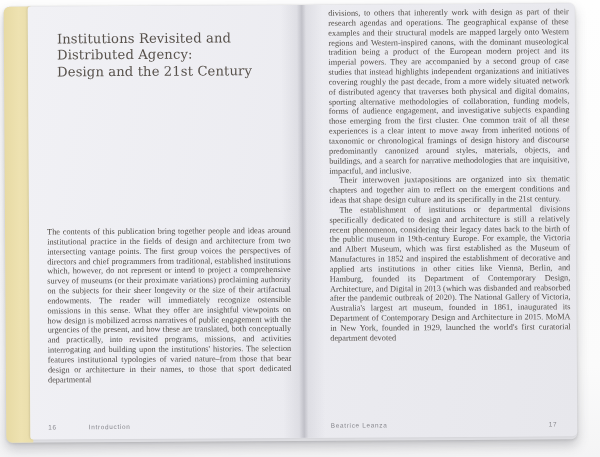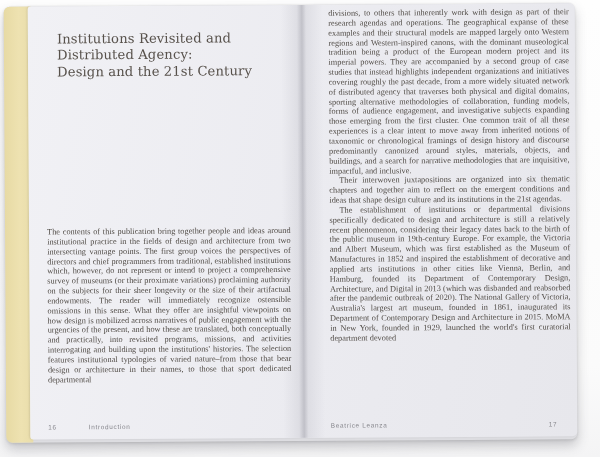--- a/index.html
+++ b/index.html
@@ -120,21 +120,21 @@
         <div class="body-text body-left">The contents of this publication bring together people and ideas around institutional practice in the fields of design and architecture from two intersecting vantage points. The first group voices the perspectives of directors and chief programmers from traditional, established institutions which, however, do not represent or intend to project a comprehensive survey of museums (or their proximate variations) proclaiming authority on the subjects for their sheer longevity or the size of their artifactual endowments. The reader will immediately recognize ostensible omissions in this sense. What they offer are insightful viewpoints on how design is mobilized across narratives of public engagement with the urgencies of the present, and how these are translated, both conceptually and practically, into revisited programs, missions, and activities interrogating and building upon the institutions' histories. The selection features institutional typologies of varied nature–from those that bear design or architecture in their names, to those that sport dedicated departmental</div>
         <div class="page-footer footer-left">
           <span>16</span>
           <span>Introduction</span>
         </div>
       </div>
 
       <div class="page page-right">
         <div class="body-text body-right">
           <p>divisions, to others that inherently work with design as part of their research agendas and operations. The geographical expanse of these examples and their structural models are mapped largely onto Western regions and Western-inspired canons, with the dominant museological tradition being a product of the European modern project and its imperial powers. They are accompanied by a second group of case studies that instead highlights independent organizations and initiatives covering roughly the past decade, from a more widely situated network of distributed agency that traverses both physical and digital domains, sporting alternative methodologies of collaboration, funding models, forms of audience engagement, and investigative subjects expanding those emerging from the first cluster. One common trait of all these experiences is a clear intent to move away from inherited notions of taxonomic or chronological framings of design history and discourse predominantly canonized around styles, materials, objects, and buildings, and a search for narrative methodologies that are inquisitive, impactful, and inclusive.</p>
-          <p>Their interwoven juxtapositions are organized into six thematic chapters and together aim to reflect on the emergent conditions and ideas that shape design culture and its institutions in the 21st agendas.</p>
+          <p>Their interwoven juxtapositions are organized into six thematic chapters and together aim to reflect on the emergent conditions and ideas that shape design culture and its specifically in the 21st century.</p>
           <p>The establishment of institutions or departmental divisions specifically dedicated to design and architecture is still a relatively recent phenomenon, considering their legacy dates back to the birth of the public museum in 19th-century Europe. For example, the Victoria and Albert Museum, which was first established as the Museum of Manufactures in 1852 and inspired the establishment of decorative and applied arts institutions in other cities like Vienna, Berlin, and Hamburg, founded its Department of Contemporary Design, Architecture, and Digital in 2013 (which was disbanded and reabsorbed after the pandemic outbreak of 2020). The National Gallery of Victoria, Australia's largest art museum, founded in 1861, inaugurated its Department of Contemporary Design and Architecture in 2015. MoMA in New York, founded in 1929, launched the world's first curatorial department devoted</p>
         </div>
         <div class="page-footer footer-right">
           <span>Beatrice Leanza</span>
           <span>17</span>
         </div>
       </div>
 
       <div class="spine"></div>
     </div>

